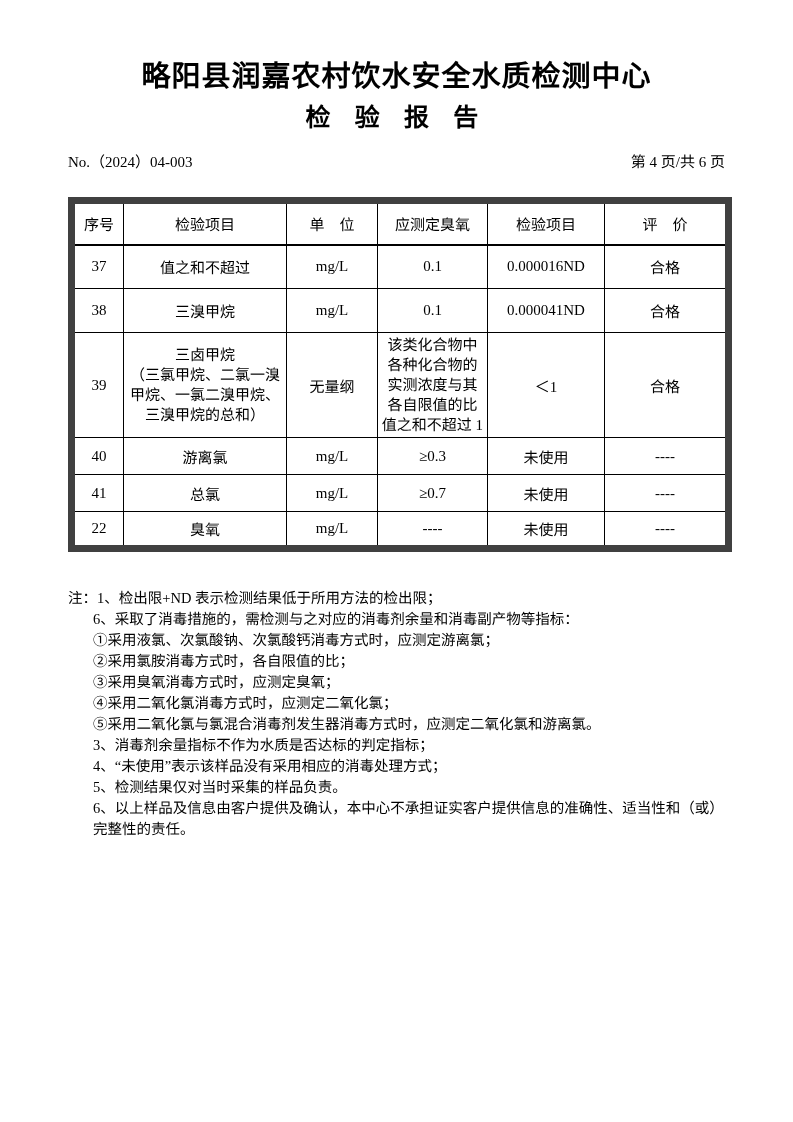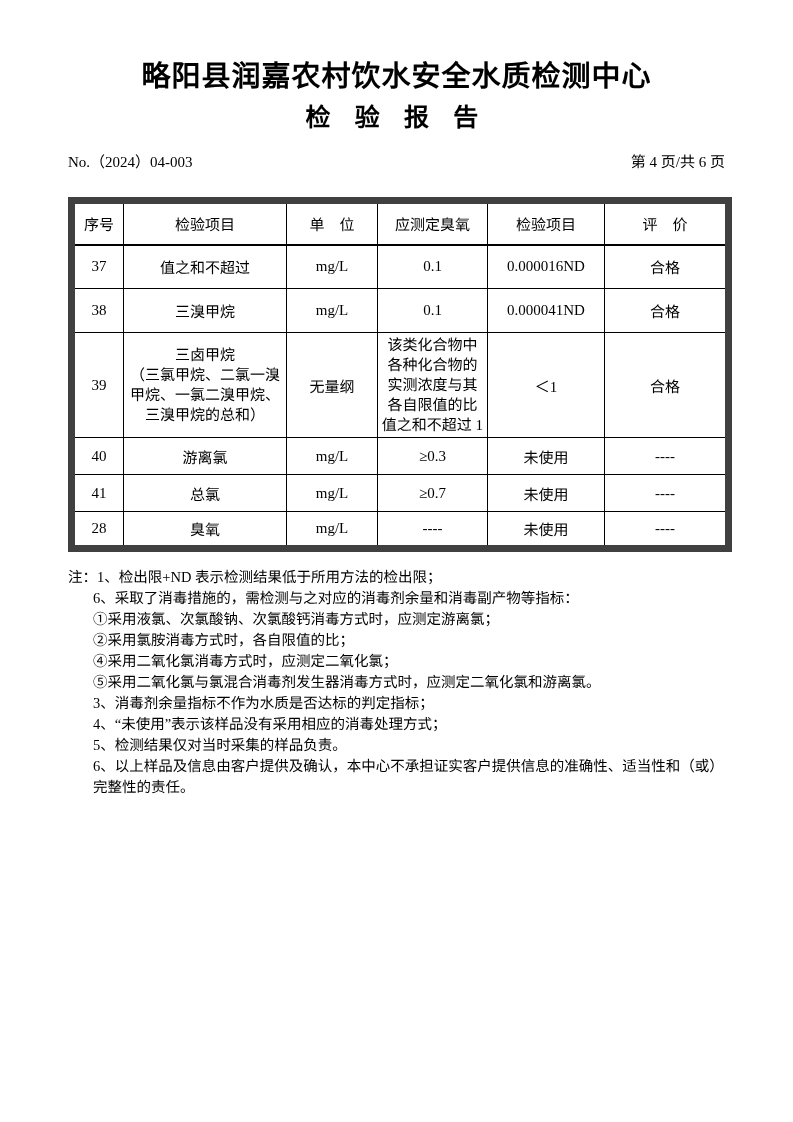--- a/index.html
+++ b/index.html
@@ -64,21 +64,21 @@
   }
   tr.h44  { height: 44px; }
   tr.h102 { height: 102px; }
   tr.h38  { height: 37px; }
   td.multiline {
     white-space: pre-line;
     font-size: 14.5px;
     line-height: 20px;
   }
   .notes {
-    margin-top: 15px;
+    margin-top: 36px;
     font-size: 14.5px;
     line-height: 21px;
   }
   .note-line {
     white-space: pre-line;
   }
   .note-line.indent {
     margin-left: 25px;
   }
 </style>
@@ -156,35 +156,36 @@
       </tr>
       <tr class="h38">
         <td>41</td>
         <td>总氯</td>
         <td>mg/L</td>
         <td>≥0.7</td>
         <td>未使用</td>
         <td>----</td>
       </tr>
       <tr class="h38">
-        <td>28</td>
+        <td>22</td>
         <td>臭氧</td>
         <td>mg/L</td>
         <td>----</td>
         <td>未使用</td>
         <td>----</td>
       </tr>
     </tbody>
   </table>
 
   <div class="notes">
     <div class="note-line">注：1、检出限+ND 表示检测结果低于所用方法的检出限；</div>
     <div class="note-line indent">6、采取了消毒措施的，需检测与之对应的消毒剂余量和消毒副产物等指标：</div>
     <div class="note-line indent">①采用液氯、次氯酸钠、次氯酸钙消毒方式时，应测定游离氯；</div>
     <div class="note-line indent">②采用氯胺消毒方式时，各自限值的比；</div>
+    <div class="note-line indent">③采用臭氧消毒方式时，应测定臭氧；</div>
     <div class="note-line indent">④采用二氧化氯消毒方式时，应测定二氧化氯；</div>
     <div class="note-line indent">⑤采用二氧化氯与氯混合消毒剂发生器消毒方式时，应测定二氧化氯和游离氯。</div>
     <div class="note-line indent">3、消毒剂余量指标不作为水质是否达标的判定指标；</div>
     <div class="note-line indent">4、“未使用”表示该样品没有采用相应的消毒处理方式；</div>
     <div class="note-line indent">5、检测结果仅对当时采集的样品负责。</div>
     <div class="note-line indent">6、以上样品及信息由客户提供及确认，本中心不承担证实客户提供信息的准确性、适当性和（或）
 完整性的责任。</div>
   </div>
 
 </div>

